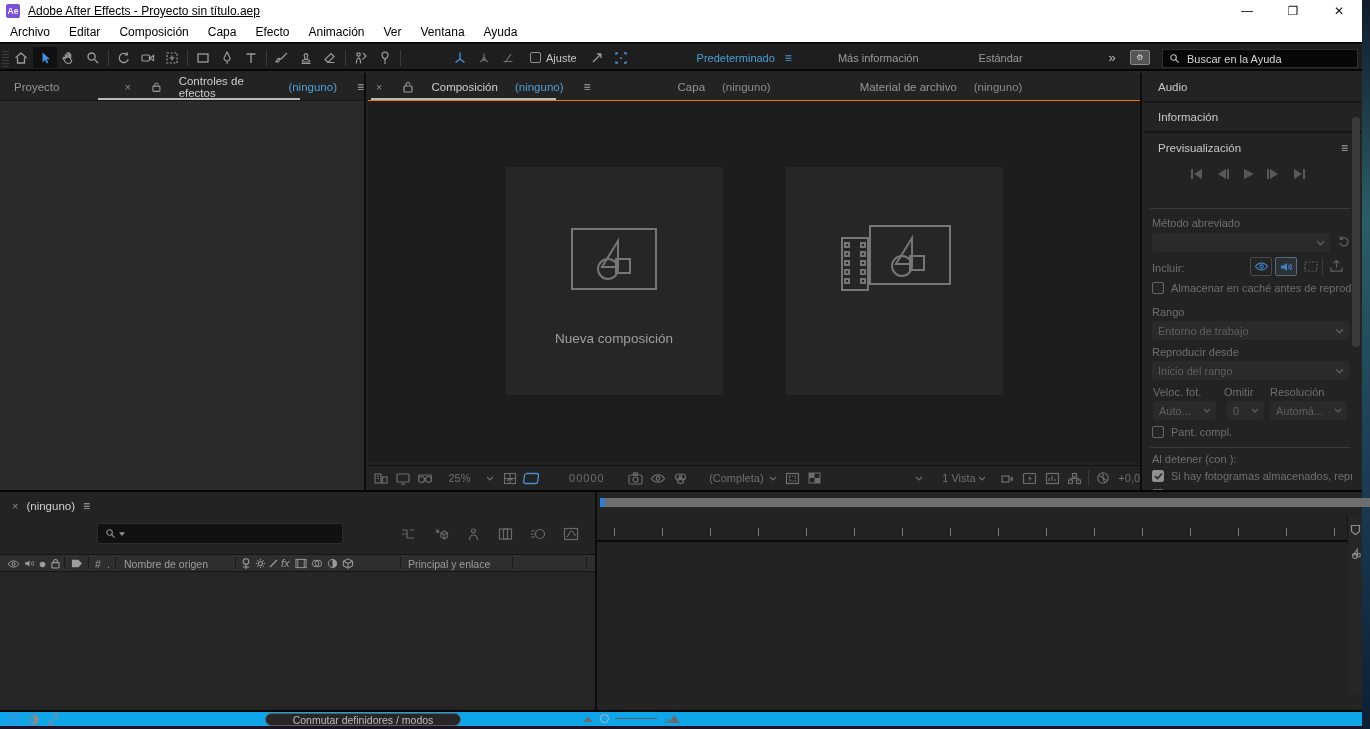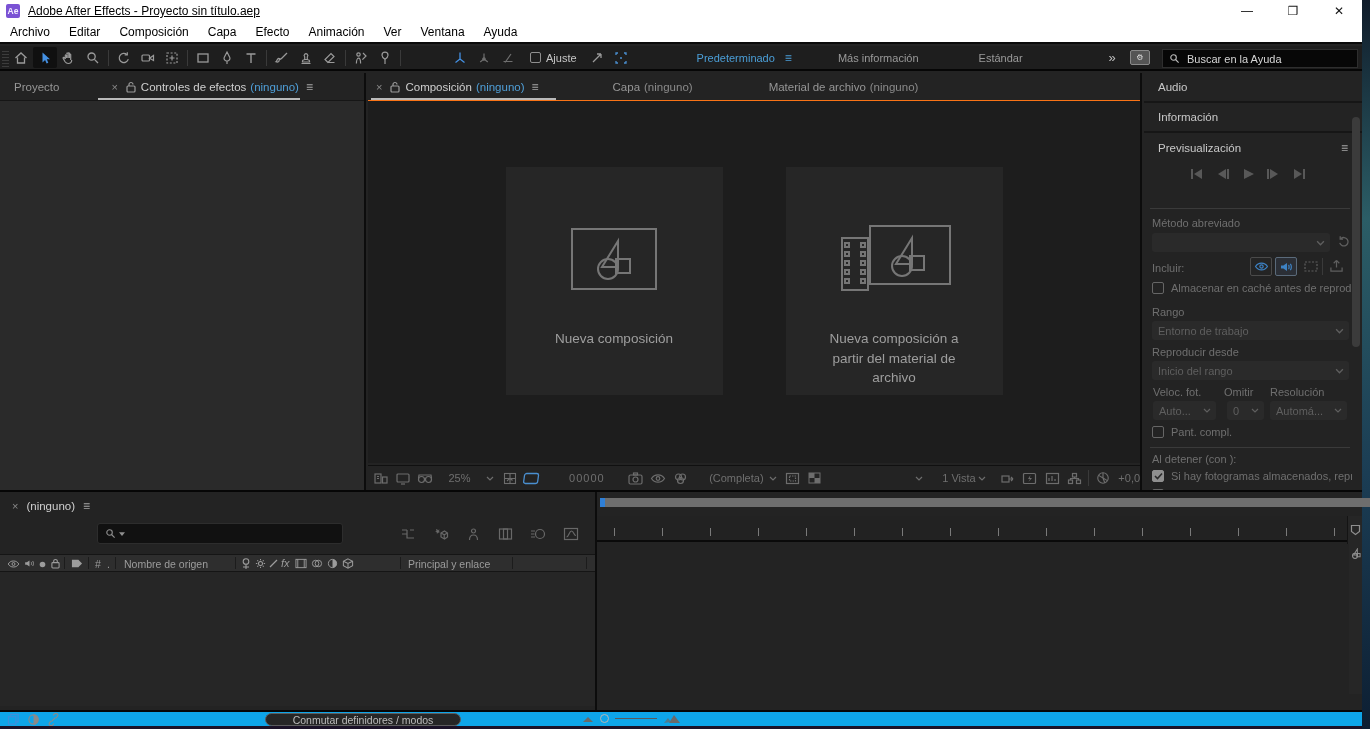--- a/index.html
+++ b/index.html
@@ -47,21 +47,21 @@
   .help-search input { background:transparent; border:none; outline:none; color:#d6d6d6;
     font-size:11px; width:150px; font-family:"Liberation Sans",sans-serif; }
   .help-search input::placeholder { color:#d6d6d6; opacity:1; }
 
   
   .main { position:absolute; left:0; top:73px; width:1362px; height:417px; }
   .panel { position:absolute; top:0; height:100%; background:#232323; }
   .p-left { left:0; width:366px; border-right:2px solid #0c0c0c; }
   .p-center { left:368px; width:774px; border-right:2px solid #0c0c0c; }
   .p-right { left:1144px; width:218px; }
-  .tabrow { position:relative; height:27px; display:flex; align-items:center; font-size:11.5px; }
+  .tabrow { position:relative; height:27px; display:flex; align-items:center; font-size:11.5px;gap:13px; }
   .tab-close { color:#8a8a8a; font-size:11px; }
   .tab-label { color:#cfcfcf; } .tab-label.dim { color:#969696; }
   .tab-none { color:#4f9fd8; margin-left:4px; } .tab-none.dim { color:#8a8a8a; }
   .tab-menu { color:#a5a5a5; margin-left:7px; font-size:12px; }
   .underline { position:absolute; bottom:0; height:2px; background:#b9b9b9; }
   .lock { margin:0 5px 0 8px; }
   .left-content { position:absolute; left:0; top:27px; width:100%; height:390px; background:#2a2a2a;
     border-top:1px solid #161616; }
 
   
@@ -359,21 +359,20 @@
               <rect x="27" y="23" width="4" height="4"></rect>
                   <rect x="27" y="32" width="4" height="4"></rect>
                   <rect x="27" y="41" width="4" height="4"></rect>
                   <rect x="27" y="50" width="4" height="4"></rect>
                   <rect x="27" y="59" width="4" height="4"></rect>
               <path d="M78 18 62 44h16z"></path>
                   <circle cx="68" cy="46" r="10"></circle>
                   <rect x="76" y="36" width="14" height="14"></rect>
             </svg>
           </div>
-          <div class="lbl">Nueva composición a partir del material de archivo</div>
         </div>
       </div>
 
       <div class="compbar">
         <div class="tool" style="margin-left:2px">
           <svg width="14" height="13" viewBox="0 0 14 13" fill="none" stroke="#6d6d6d" stroke-width="1.2">
                 <rect x="1" y="2" width="6" height="9"></rect>
                 <rect x="8.5" y="5" width="4.5" height="6"></rect>
                 <path d="M3 4.5h2M3 6.5h2"></path>
               </svg>

